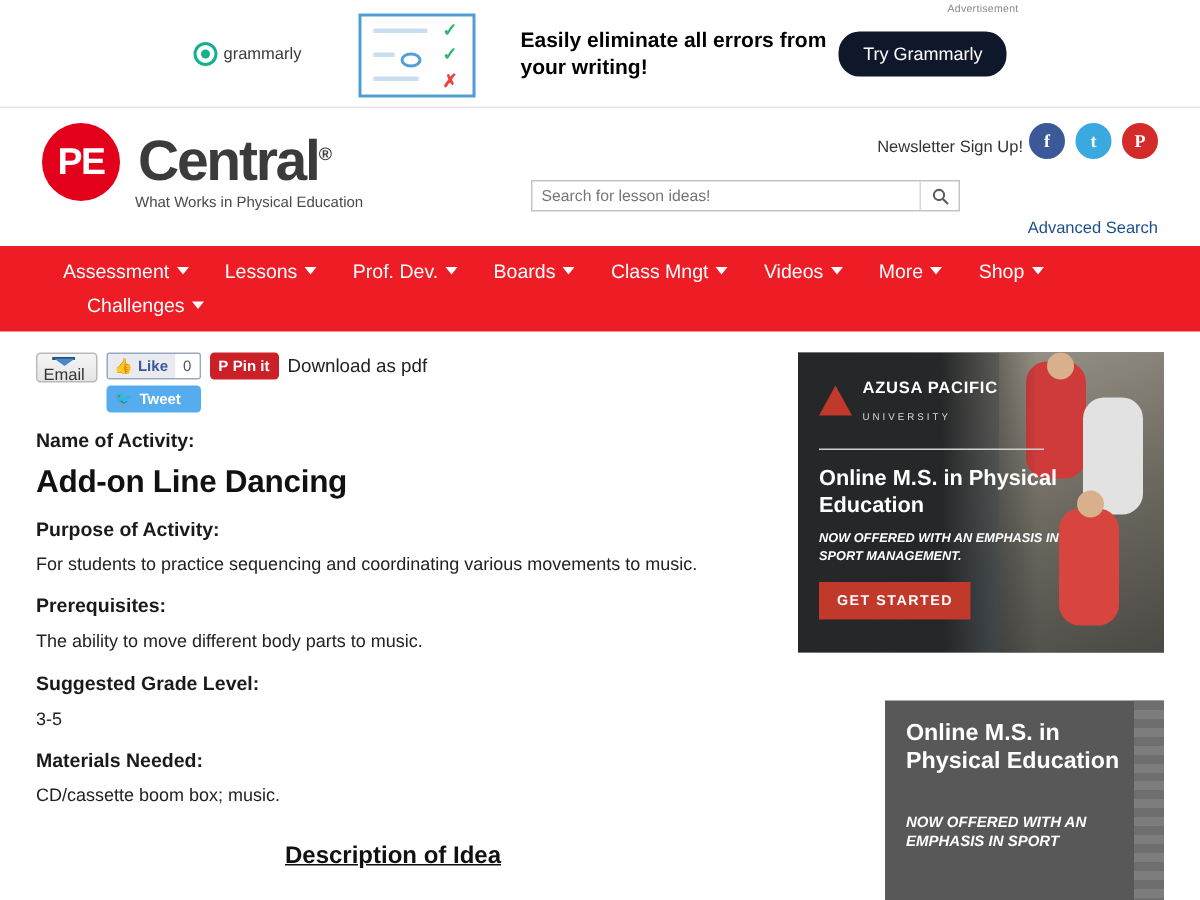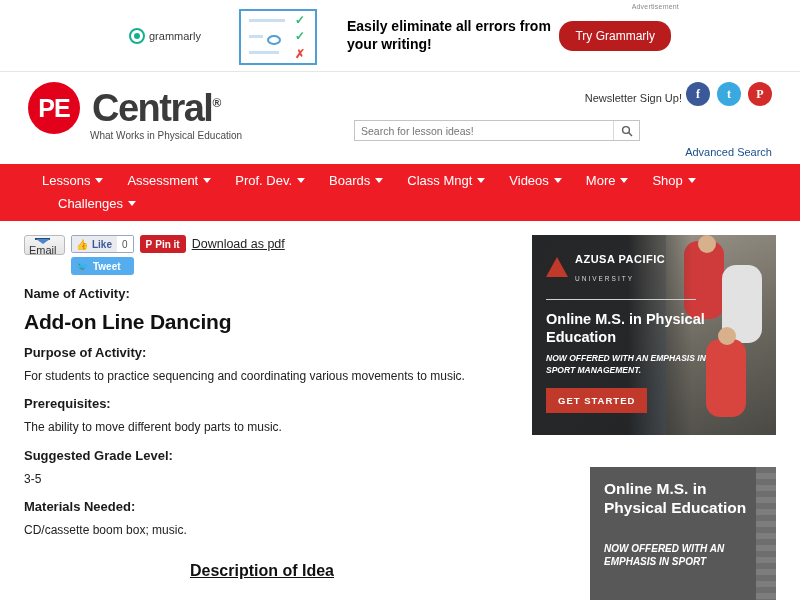--- a/index.html
+++ b/index.html
@@ -62,21 +62,21 @@
   .ad-check.red { color: #e8453c; }
   .ad-ring {
     position: absolute; left: 26px; top: 24px;
     width: 14px; height: 10px; border: 2px solid #4f9fd6; border-radius: 50%;
   }
   .ad-text {
     flex: 1;
     font-size: 14px; line-height: 1.25; color: #000000; font-weight: bold;
   }
   .ad-cta {
-    background: #b91c1c; color: #fff; font-size: 12px;
+    background: #0f172a; color: #fff; font-size: 12px;
     padding: 8px 16px; border-radius: 14px; white-space: nowrap;
     cursor: pointer;
   }
 
   
   .header {
     position: relative;
     height: 92px;
     background: #fff;
     padding: 10px 36px 0 36px;
@@ -195,21 +195,21 @@
   .tw-btn {
     display: flex; align-items: center; gap: 4px;
     background: #55acee; color: #fff; font-size: 10px; font-weight: bold;
     border-radius: 3px; padding: 2px 6px; height: 18px; cursor: pointer;
   }
   .pin-btn {
     display: flex; align-items: center; gap: 3px;
     background: #cb2027; color: #fff; font-size: 10px; font-weight: bold;
     border-radius: 3px; padding: 2px 6px; height: 18px; cursor: pointer;
   }
-  .pdf-link { font-size: 12.5px; color: #222; text-decoration: underline; cursor: pointer; margin-top: 2px; }
+  .pdf-link { font-size: 12.5px; color: #222; cursor: pointer; margin-top: 2px; }
 
   .lbl-h { font-size: 13px; font-weight: bold; color: #1a1a1a; margin: 11px 0 0 0; }
   .activity-title {
     font-size: 21px; font-weight: bold; color: #111;
     margin: 9px 0 2px 0; letter-spacing: -0.2px;
   }
   .p { font-size: 12px; color: #222; margin: 8px 0 0 0; line-height: 1.45; }
   .desc-head {
     text-align: center; font-size: 16px; font-weight: bold;
     text-decoration: underline; margin: 22px 0 0 0; color: #111;
@@ -333,25 +333,25 @@
         </svg>
       </div>
     </div>
 
     <div class="adv-search">Advanced Search</div>
   </div>
 
   <div class="nav">
     <div class="nav-row">
       <div class="nav-item">
+          <span>Assessment</span>
+          <span class="caret"></span>
+        </div>
+      <div class="nav-item">
           <span>Lessons</span>
-          <span class="caret"></span>
-        </div>
-      <div class="nav-item">
-          <span>Assessment</span>
           <span class="caret"></span>
         </div>
       <div class="nav-item">
           <span>Prof. Dev.</span>
           <span class="caret"></span>
         </div>
       <div class="nav-item">
           <span>Boards</span>
           <span class="caret"></span>
         </div>

